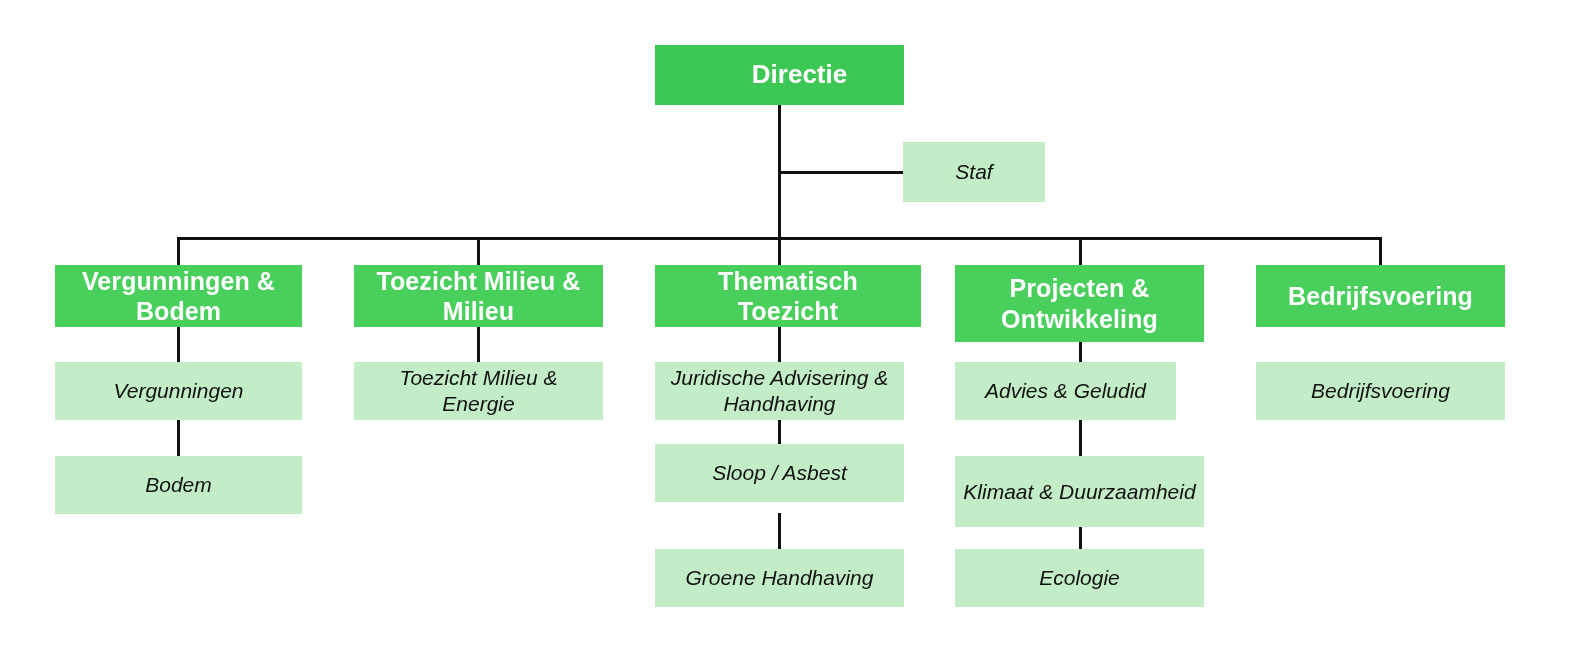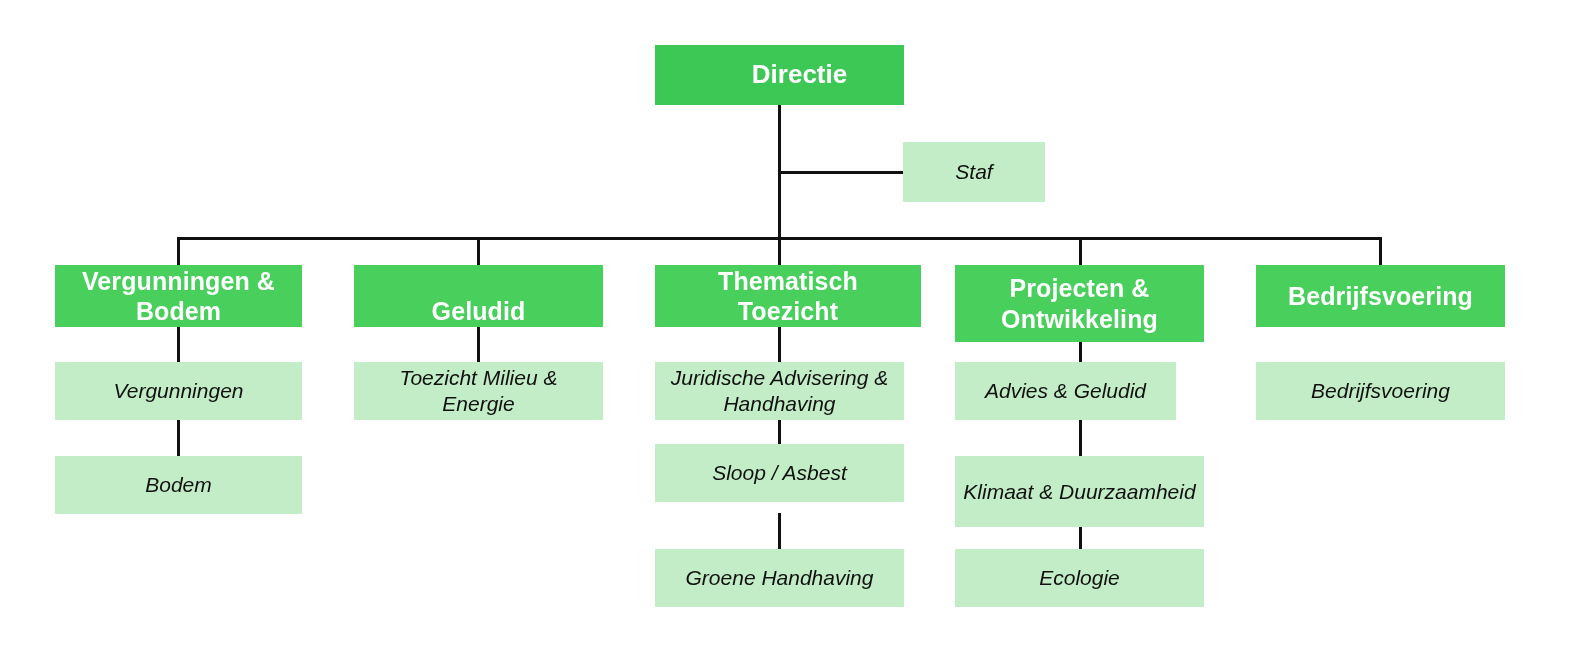--- a/index.html
+++ b/index.html
@@ -108,22 +108,22 @@
   </div>
   <div class="box box-sub" style="left:55px; top:362px; width:247px; height:58px;">
     <span class="txt">Vergunningen</span>
   </div>
   <div class="box box-sub" style="left:55px; top:456px; width:247px; height:58px;">
     <span class="txt">Bodem</span>
   </div>
 
   <div class="box box-head" style="left:354px; top:265px; width:249px; height:62px;">
     <span class="txt">
-      <br>
-      <span>Geludid</span>
+      <span>Toezicht Milieu &amp;</span><br>
+      <span>Milieu</span>
     </span>
   </div>
   <div class="box box-sub" style="left:354px; top:362px; width:249px; height:58px;">
     <span class="txt">Toezicht Milieu &amp; Energie</span>
   </div>
 
   <div class="box box-head" style="left:655px; top:265px; width:266px; height:62px;">
     <span class="txt">
       <span>Thematisch</span><br>
       <span>Toezicht</span>

